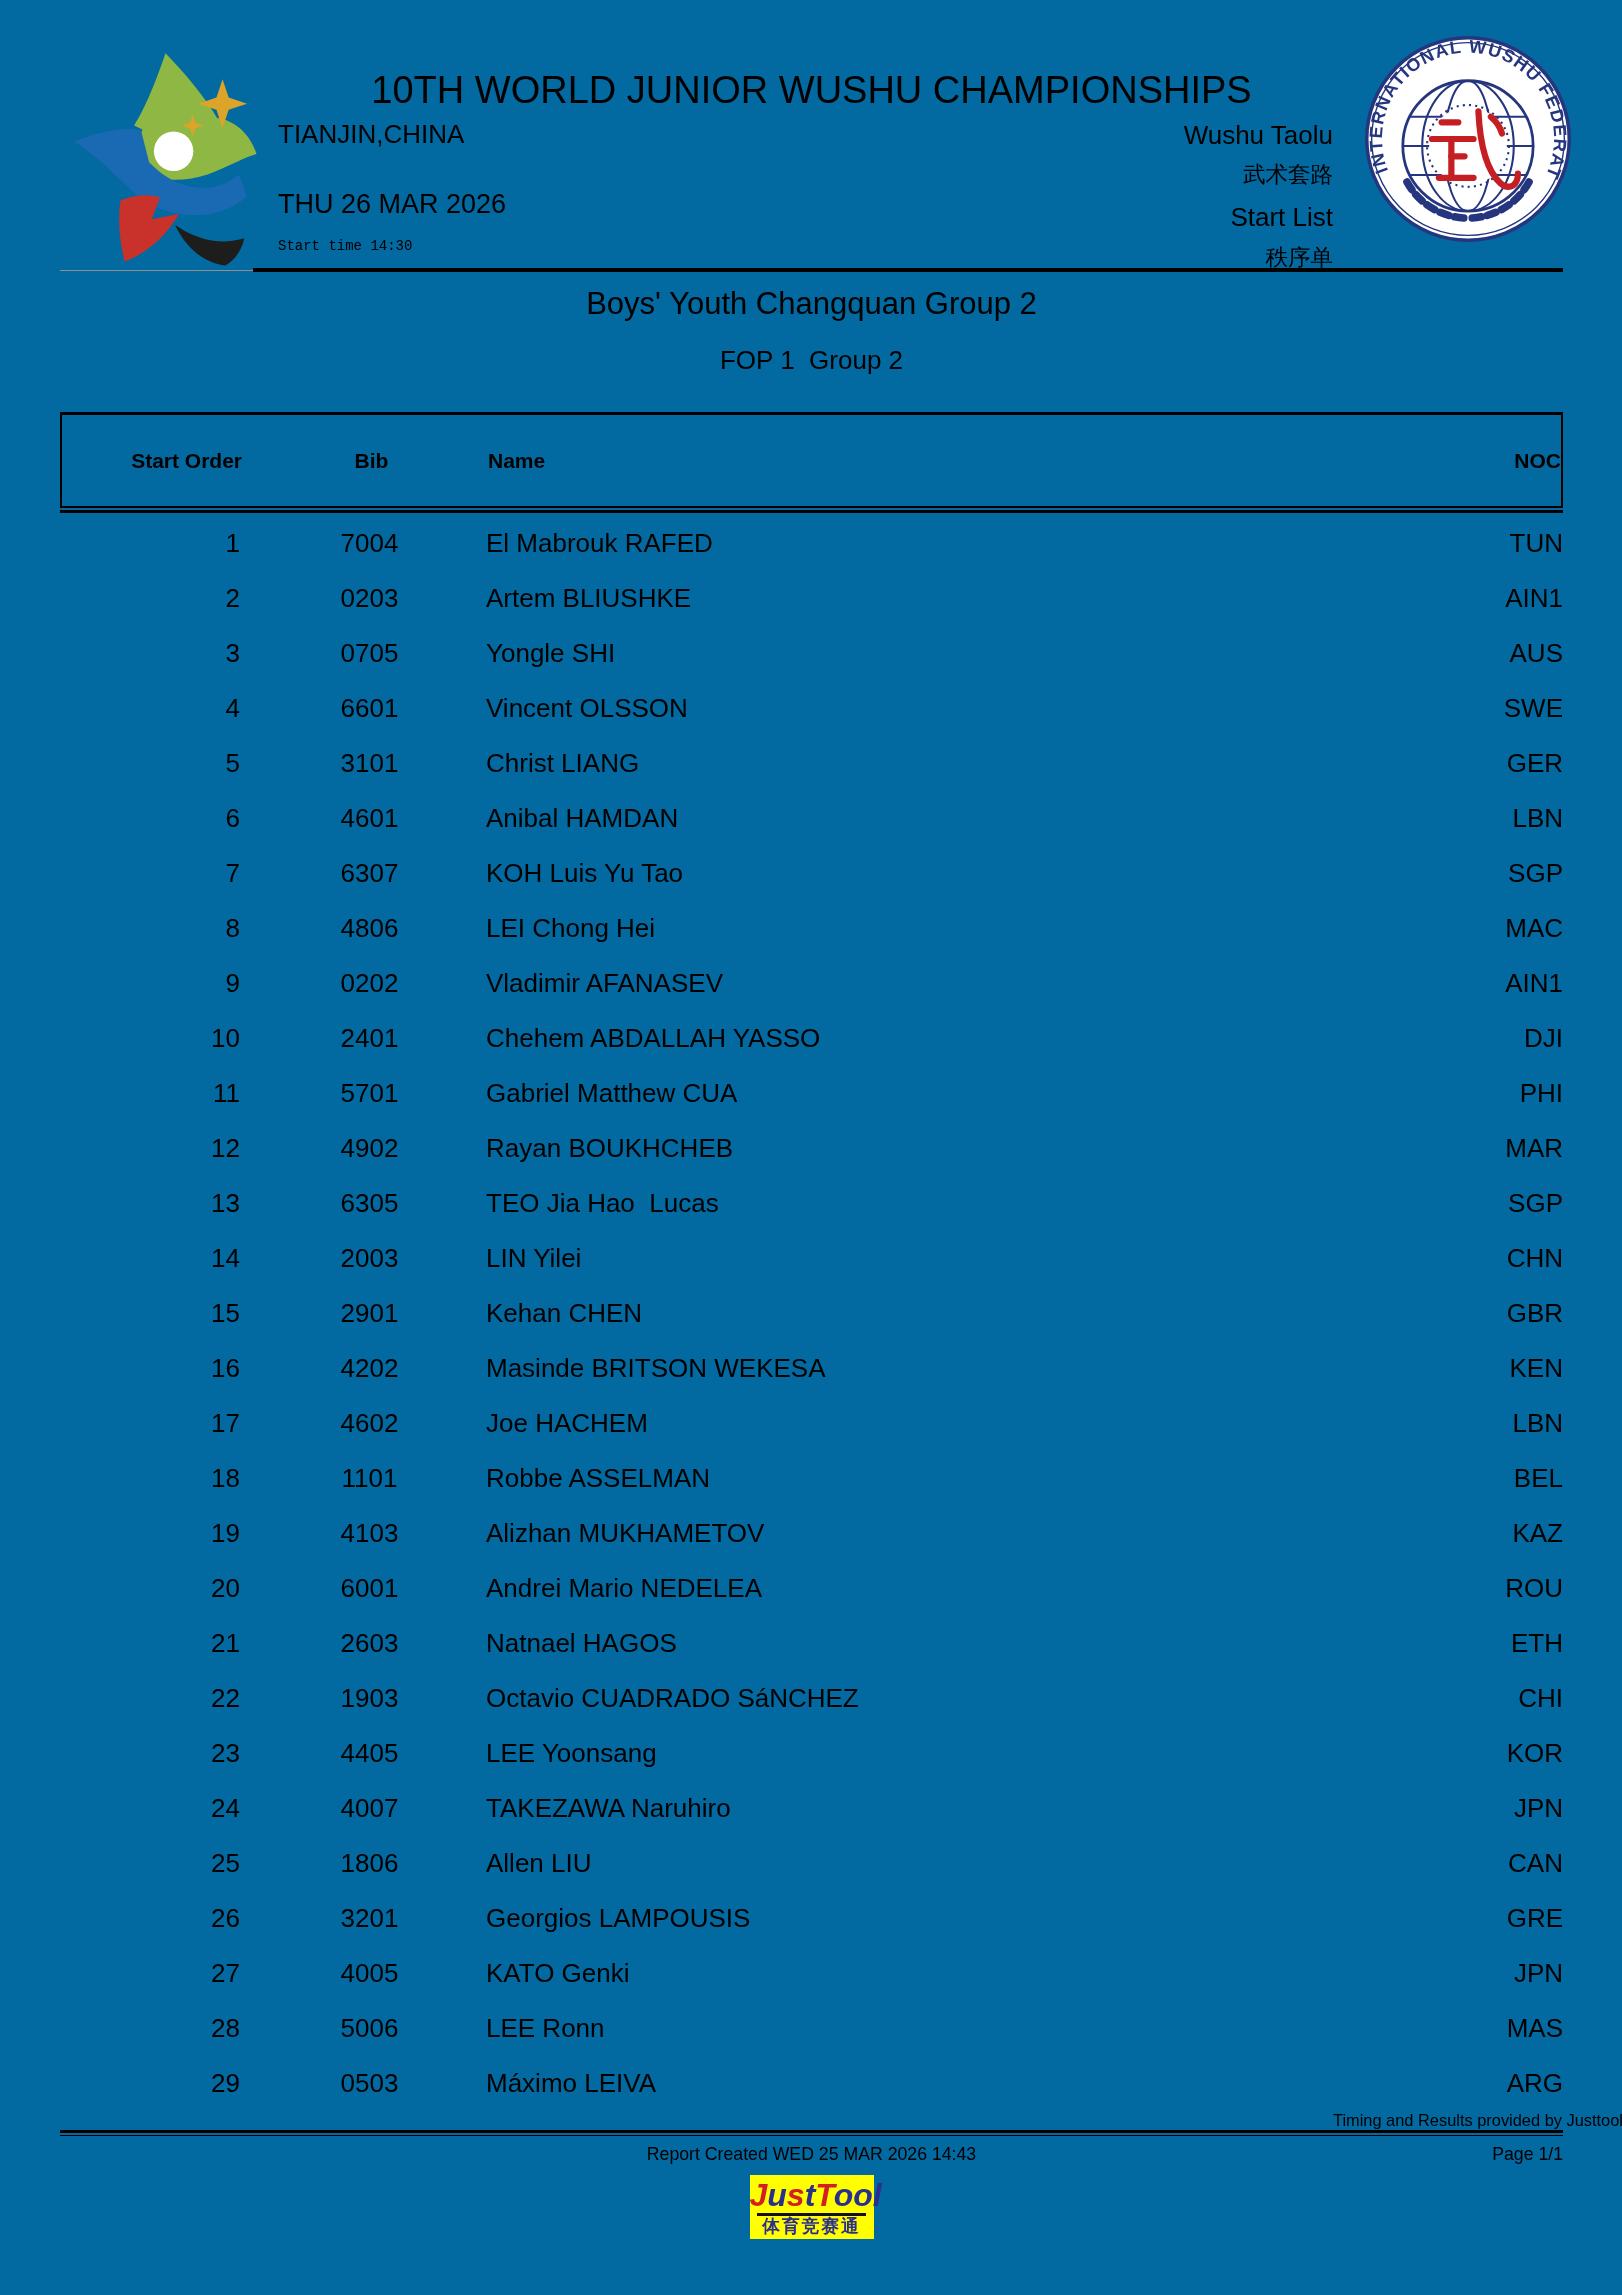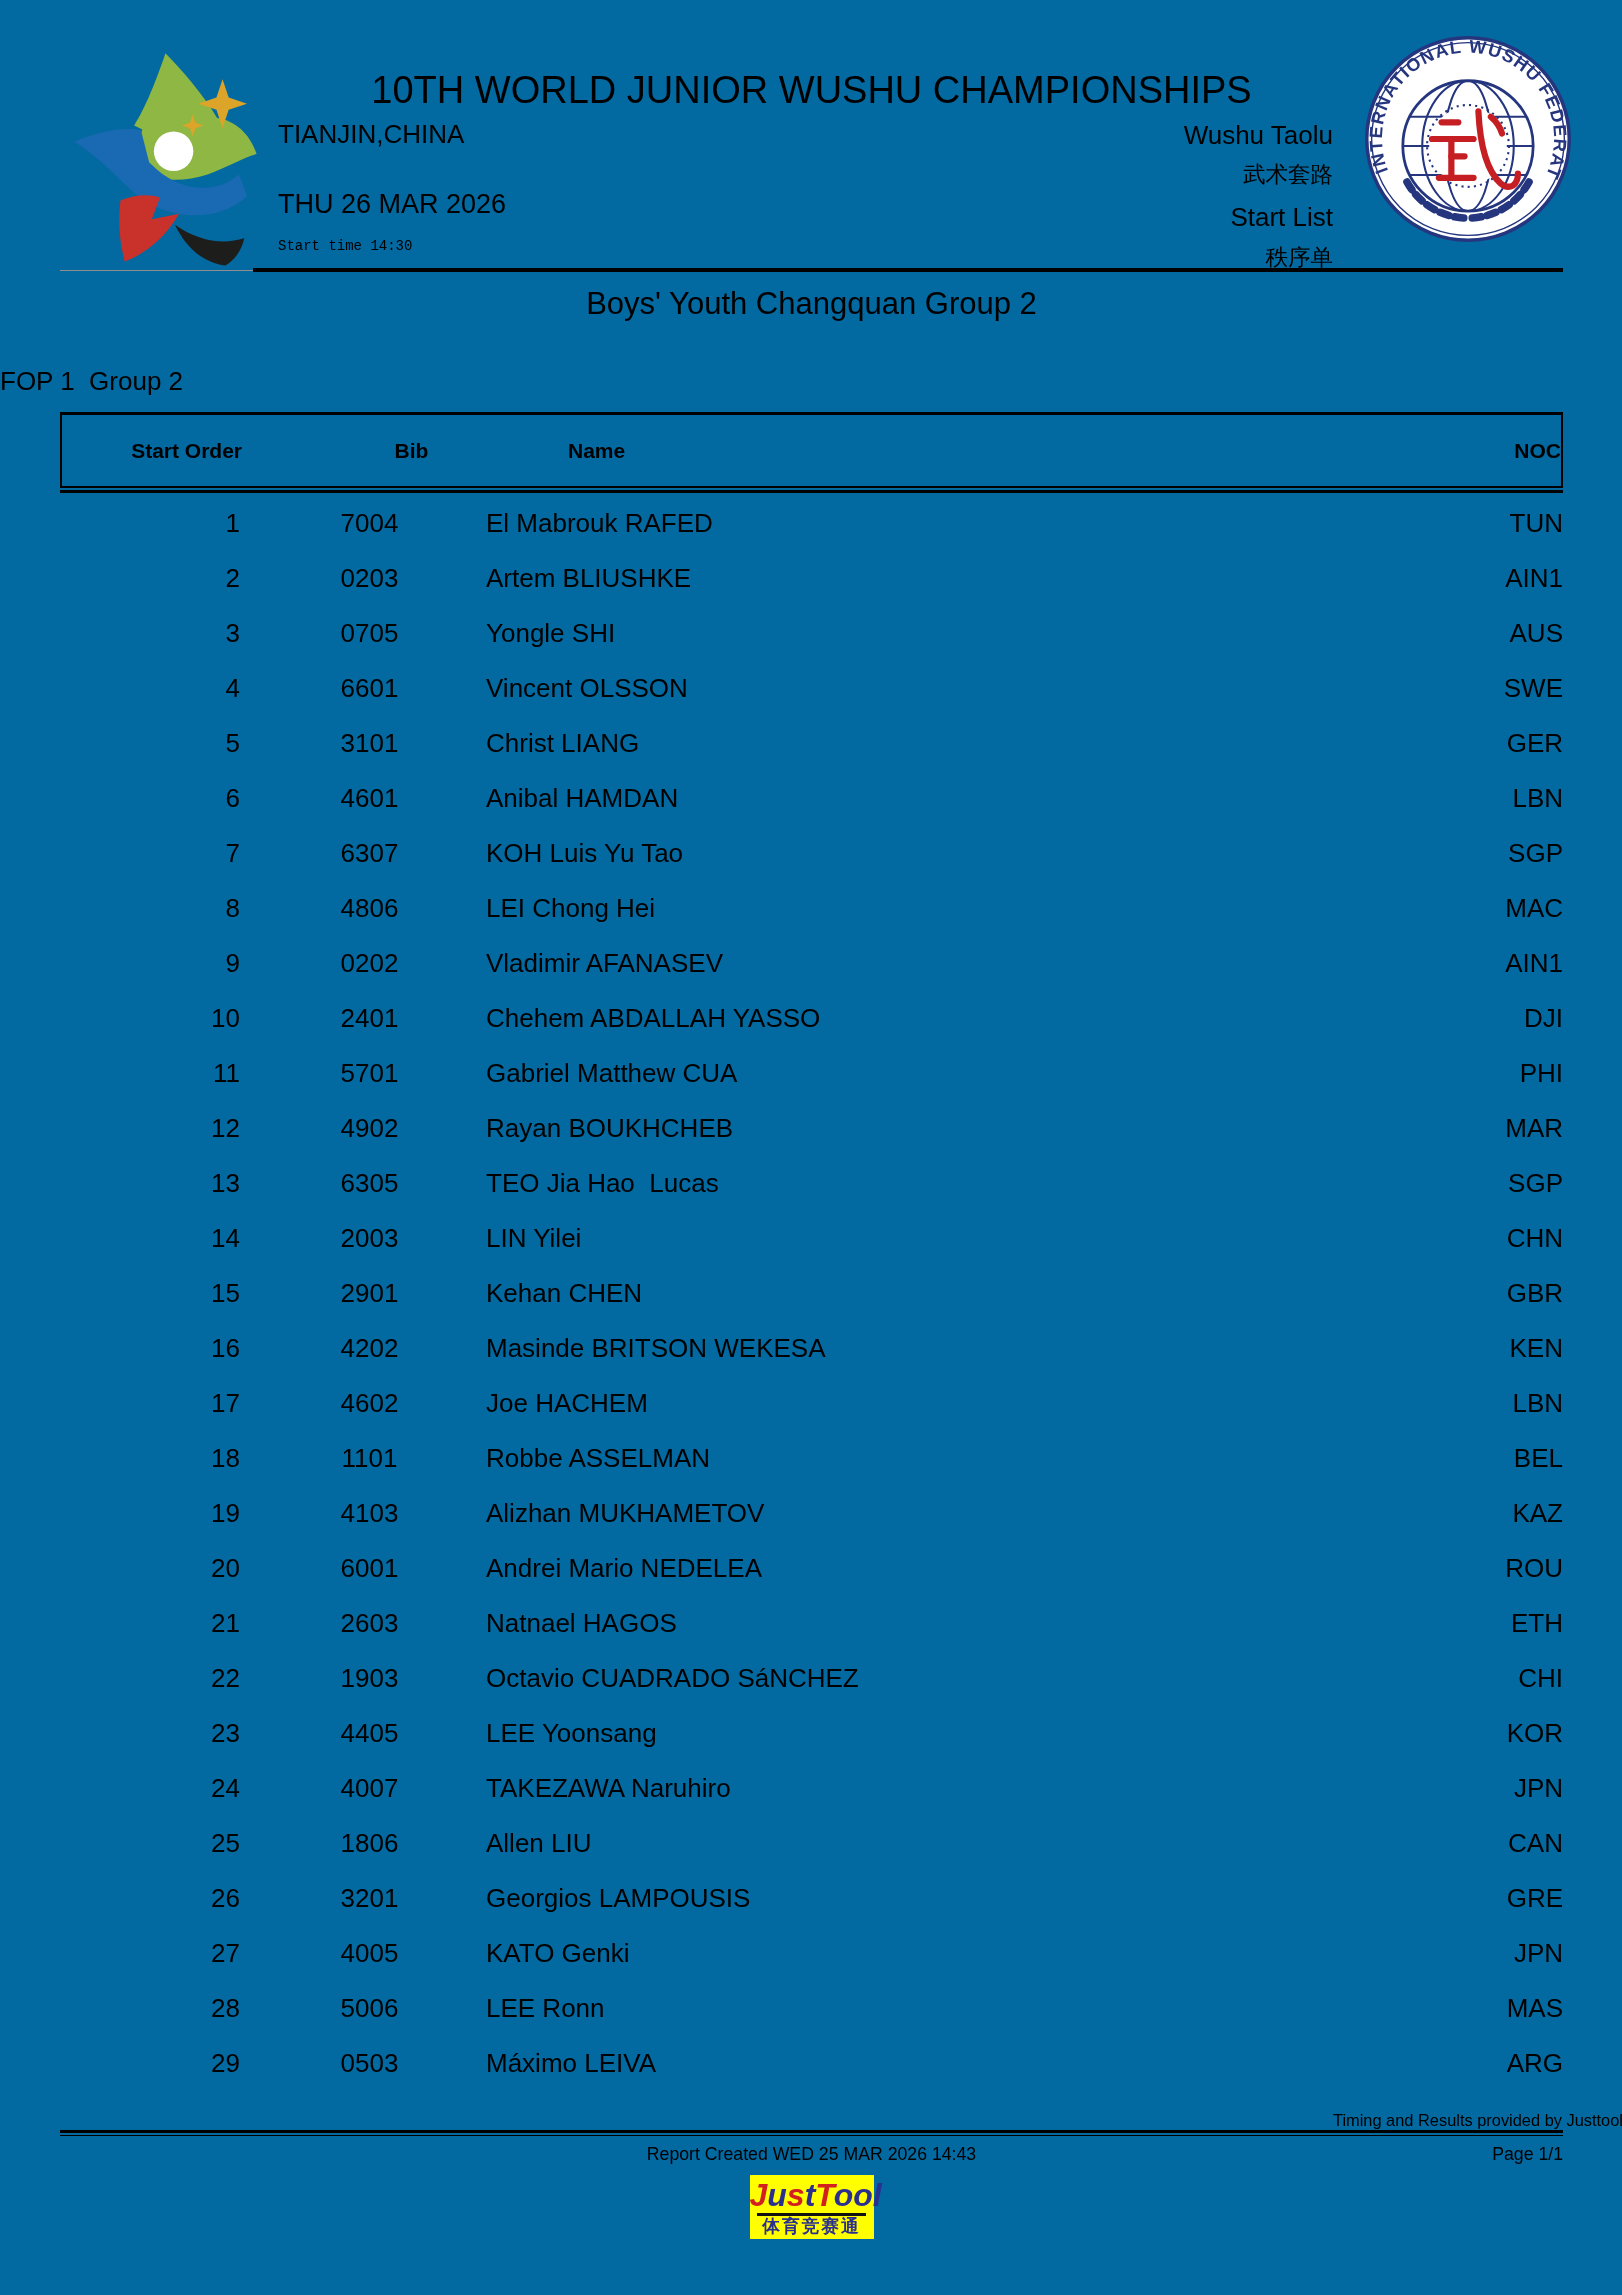--- a/index.html
+++ b/index.html
@@ -21,28 +21,28 @@
   .report-type-zh{ font-size:22.5px; margin-top:8.2px; }
 
   .star-logo { left:58px; top:41px; width:204px; height:228px; }
   .iwuf-logo { position:absolute; right:51px; top:35px; width:208px; height:208px; }
 
   .rule-gray  { left:60px;  top:270px; width:194px;  height:1.4px; background:#8f8f8f; }
   .rule-black { left:253px; top:268px; width:1310px; height:4.1px; background:#000; }
 
   
   .event-title   { left:0; right:0; top:286px; text-align:center; font-size:31px; }
-  .event-session { left:0; right:0; top:367px; font-size:26px; white-space:pre; }
+  .event-session { left:0; right:0; top:346px; text-align:center; font-size:26px; white-space:pre; }
 
   
   .startlist { position:absolute; left:60px; top:412px; width:1503px; }
   .grid-cols { display:grid; grid-template-columns:204px 211px 1fr 146px; align-items:center; }
   .thead {
-    height:76px; border:2px solid #000; border-top-width:3.4px;
-    font-weight:bold; font-size:21px; box-sizing:border-box;gap:40px;
+    height:96px; border:2px solid #000; border-top-width:3.4px;
+    font-weight:bold; font-size:21px; box-sizing:border-box;
   }
   .head-rule { height:3.4px; background:#000; margin-top:2px; }
   .tbody { margin-top:2.7px; }
   .tr { height:55px; font-size:26px; }
   .c-order { text-align:right; padding-right:24px; }
   .c-bib   { text-align:center; }
   .c-name  { padding-left:11px; white-space:pre; }
   .c-noc   { text-align:right; }
 
   

